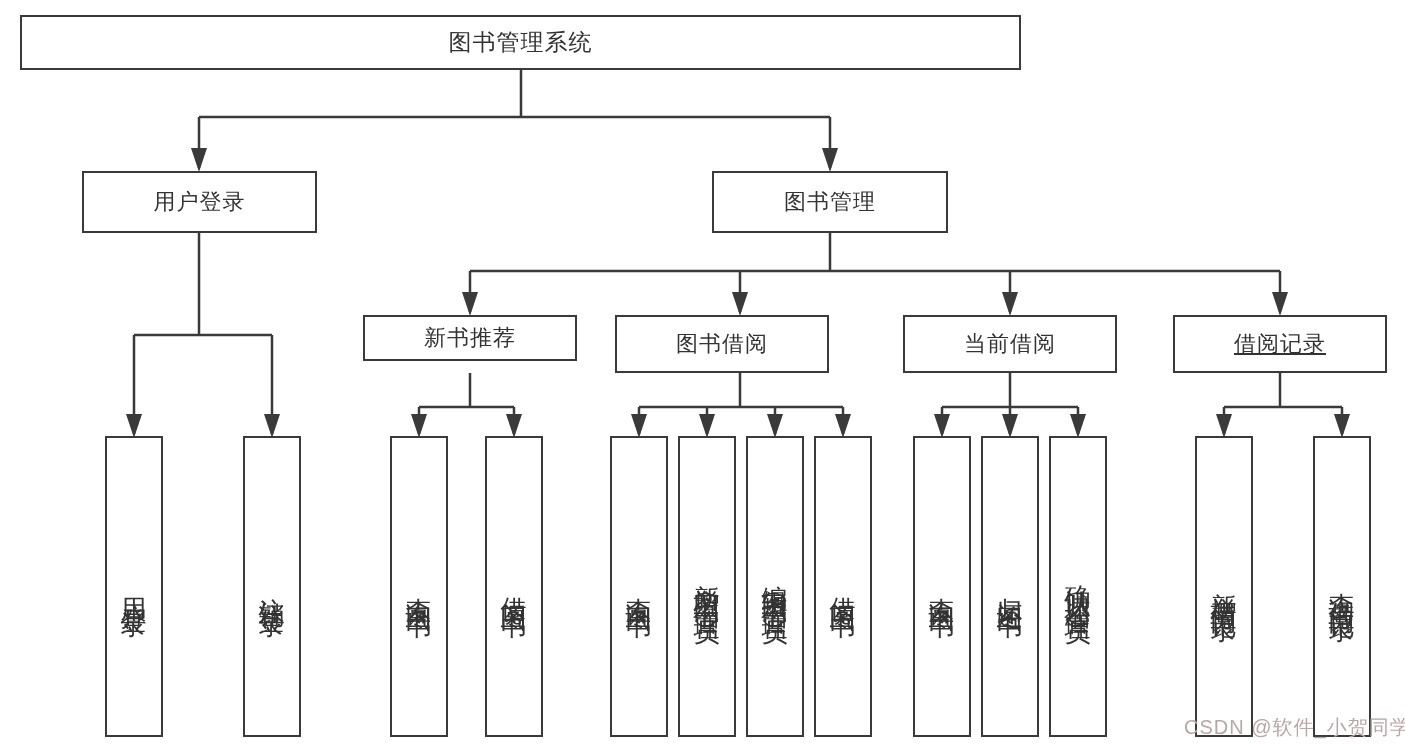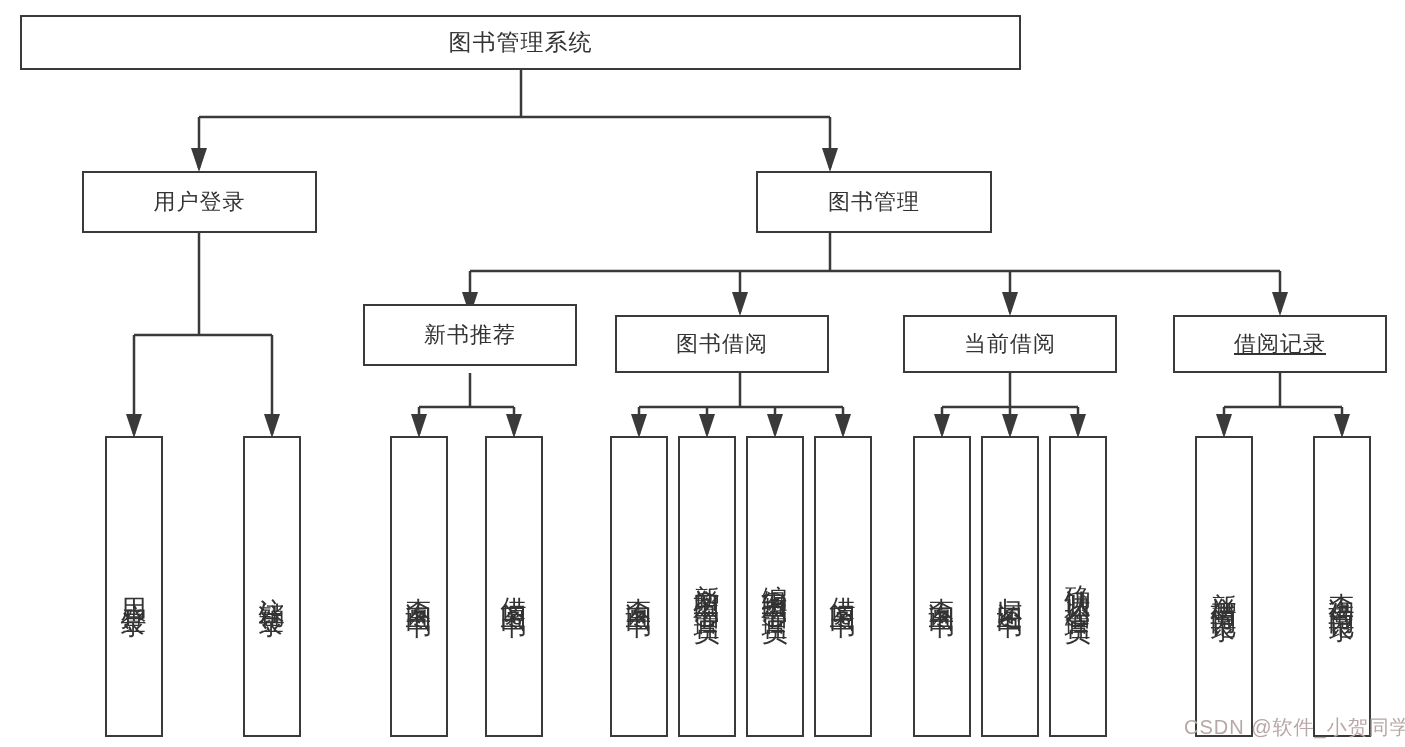--- a/index.html
+++ b/index.html
@@ -84,25 +84,25 @@
     </g>
   </svg>
 
   <div class="node hbox root" style="left:20px;top:15px;width:1001px;height:55px;">
     <span>图书管理系统</span>
   </div>
 
   <div class="node hbox" style="left:82px;top:171px;width:235px;height:62px;">
     <span>用户登录</span>
   </div>
-  <div class="node hbox" style="left:712px;top:171px;width:236px;height:62px;margin-left:44px;">
+  <div class="node hbox" style="left:712px;top:171px;width:236px;height:62px;">
     <span>图书管理</span>
   </div>
 
-  <div class="node hbox" style="left:363px;top:304px;width:214px;height:62px;">
+  <div class="node hbox" style="left:363px;top:315px;width:214px;height:46px;">
     <span>新书推荐</span>
   </div>
   <div class="node hbox" style="left:615px;top:315px;width:214px;height:58px;">
     <span>图书借阅</span>
   </div>
   <div class="node hbox" style="left:903px;top:315px;width:214px;height:58px;">
     <span>当前借阅</span>
   </div>
   <div class="node hbox" style="left:1173px;top:315px;width:214px;height:58px;text-decoration:underline;">
     <span>借阅记录</span>

